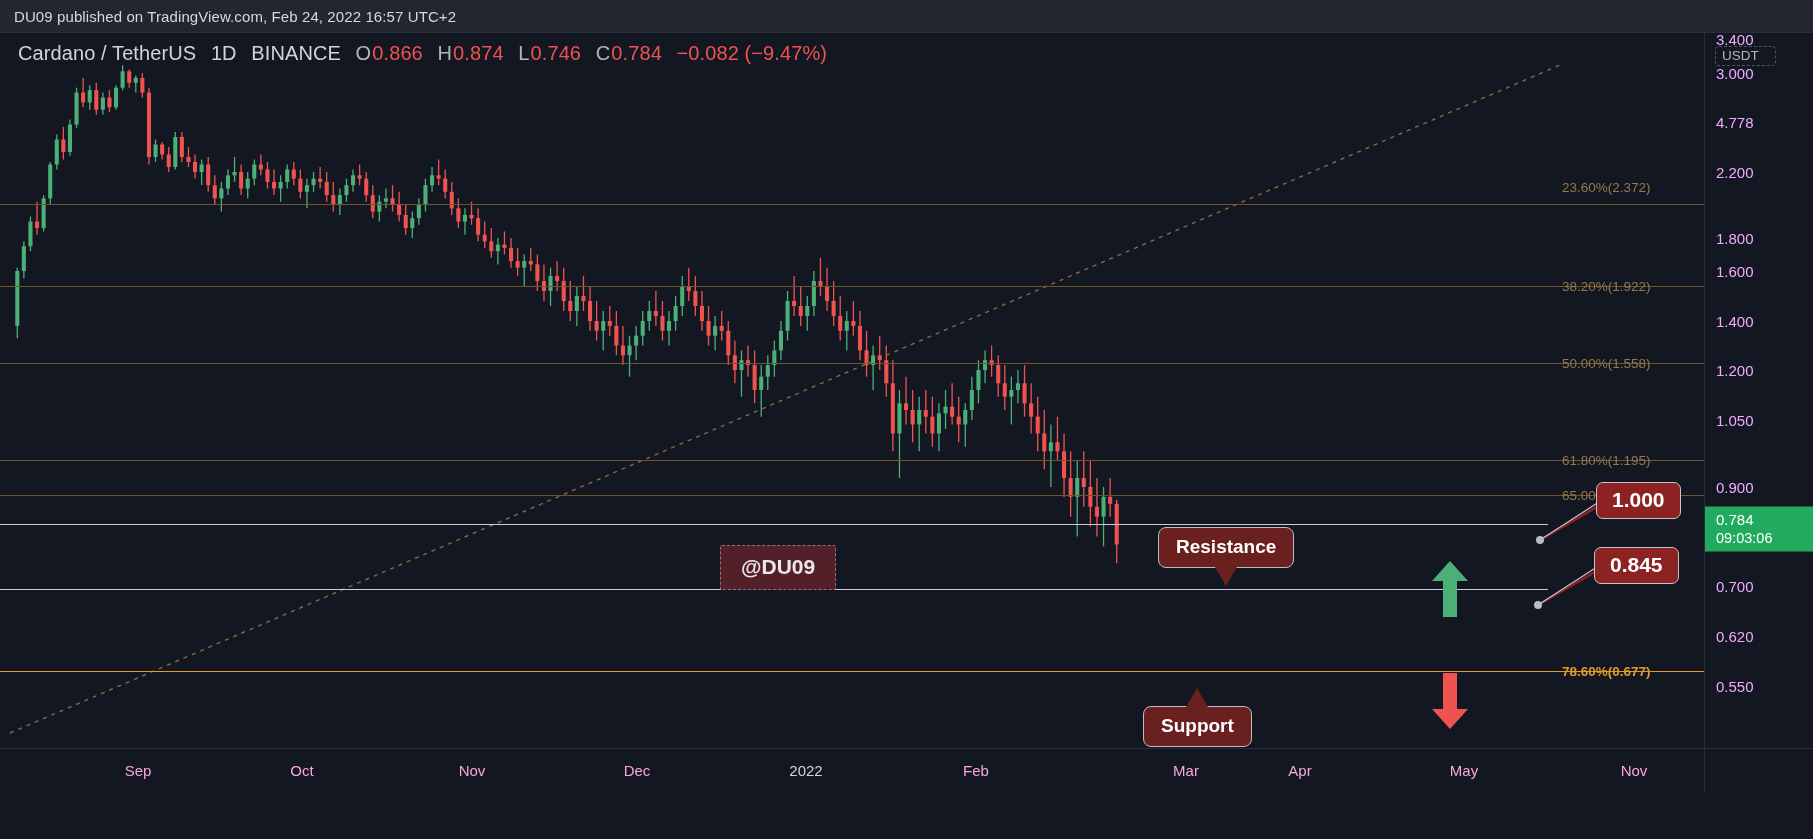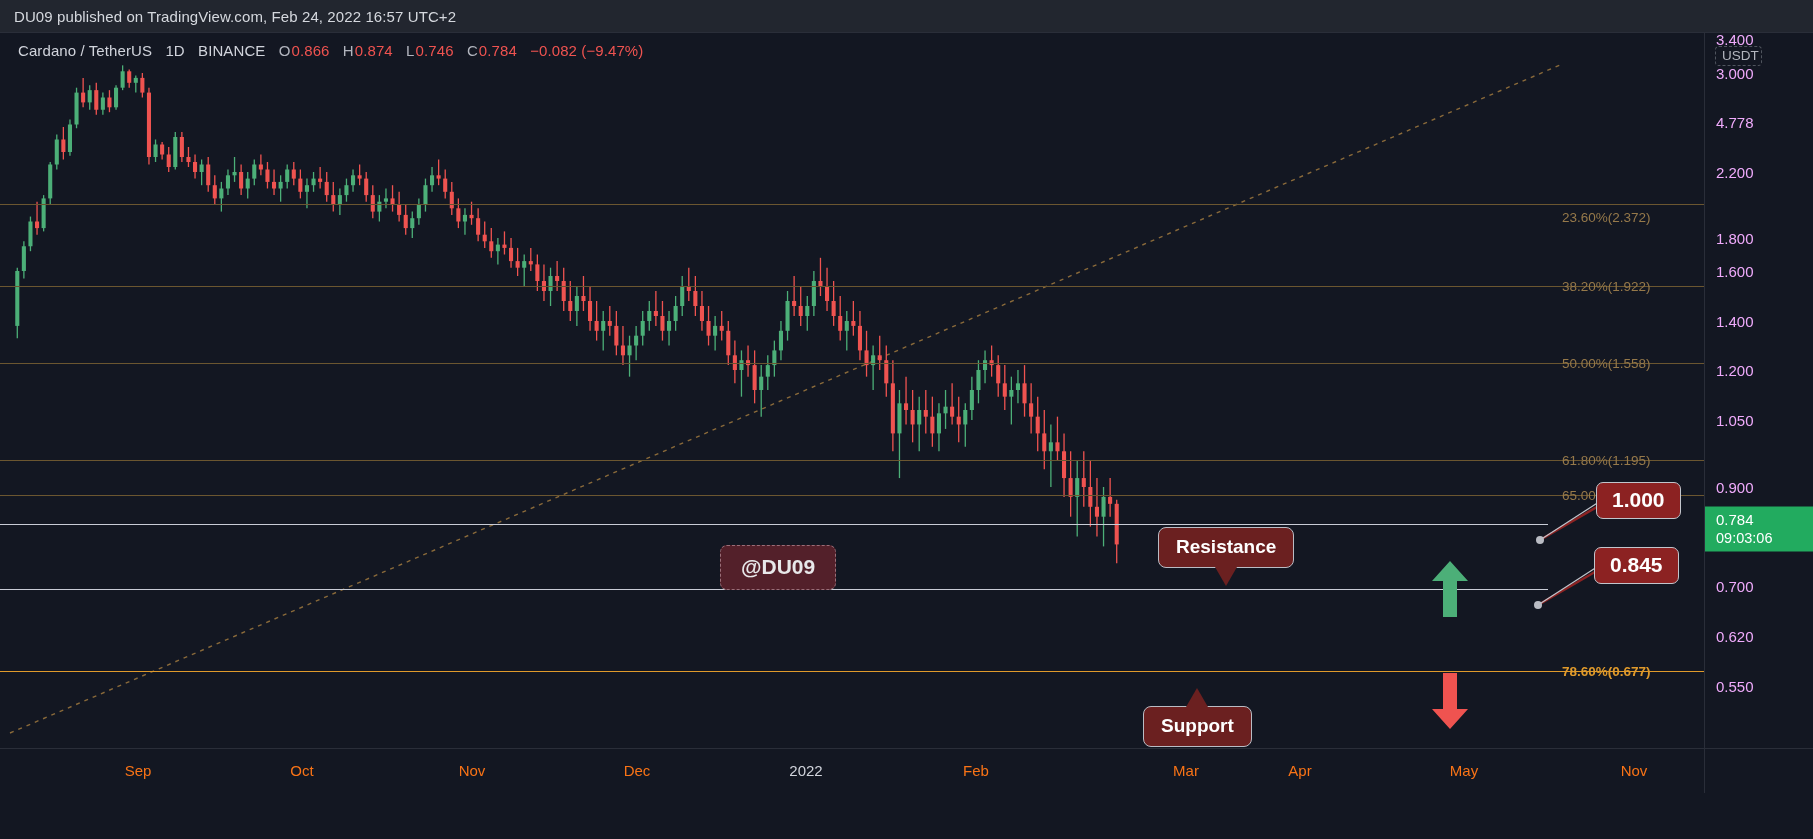--- a/index.html
+++ b/index.html
@@ -26,21 +26,21 @@
     position: absolute; left: 0; top: 33px;
     width: 1704px; height: 715px;
     background: #131722;
     overflow: hidden;
   }
   .left-border { position: absolute; left: 0; top: 33px; width: 2px; height: 715px; background: #2a2e39; }
 
   
   .legend {
     position: absolute; left: 18px; top: 9px;
-    font-size: 15px; color: #b2b5be; white-space: nowrap;
+    font-size: 20px; color: #b2b5be; white-space: nowrap;
     letter-spacing: .1px;
   }
   .legend .sym { color: #d1d4dc; }
   .legend .val-red { color: #ef5350; }
   .legend .lbl { color: #b2b5be; }
   .legend span { margin-right: 1px; }
   .legend .grp { margin-right: 9px; }
 
   
   .hline { position: absolute; left: 0; height: 1px; }
@@ -61,40 +61,40 @@
     background: #131722;
     border-left: 1px solid #2a2e39;
   }
   .price-tick {
     position: absolute; left: 11px; font-size: 15px; color: #f0abfc;
     transform: translateY(-50%); white-space: nowrap;
   }
   .usdt-badge {
     position: absolute; left: 10px; top: 13px;
     border: 1px dashed #50555e; border-radius: 4px;
-    color: #b2b5be; font-size: 13.5px; padding: 1px 2px 2px 6px;
+    color: #b2b5be; font-size: 13.5px; padding: 1px 16px 2px 6px;
   }
   .cur-price-badge {
     position: absolute; left: 0; width: 109px;
     background: #22ab5f; color: #ffffff;
     font-size: 15px; line-height: 18px;
     padding: 4px 0 5px 11px;
     transform: translateY(-50%);
   }
   .cur-price-badge .t2 { font-size: 14.5px; }
 
   
   .time-scale {
     position: absolute; left: 0; top: 748px;
     width: 1813px; height: 44px;
     background: #131722;
     border-top: 1px solid #2a2e39;
   }
   .time-tick {
-    position: absolute; top: 13px; font-size: 15px; color: #f97316;
+    position: absolute; top: 13px; font-size: 15px; color: #f9a8d4;
     transform: translateX(-50%); white-space: nowrap;
   }
   .time-tick.year { color: #d1d4dc; }
   .ts-sep { position: absolute; left: 1704px; top: 0; width: 1px; height: 44px; background: #2a2e39; }
 
   
   .logo-bar {
     position: absolute; left: 0; top: 792px; width: 1813px; height: 47px;
     background: #22262f; border-top: 1px solid #2a2e39;
     display: flex; align-items: center; padding-left: 14px;
@@ -116,21 +116,21 @@
     width: 0; height: 0;
     border-left: 11px solid transparent;
     border-right: 11px solid transparent;
   }
   .callout .tip-down { bottom: -19px; border-top: 19px solid #6b2020; }
   .callout .tip-up { top: -19px; border-bottom: 19px solid #6b2020; }
 
   .watermark {
     position: absolute;
     background: #53202a; border: 1.2px dashed #9a6e78;
-    border-radius: 7px; color: #e8e8ea;
+    border-radius: 2px; color: #e8e8ea;
     font-size: 21px; font-weight: bold;
     padding: 9px 20px 10px 20px;
   }
 
   
   .price-tag {
     position: absolute;
     background: #8c2222; border: 1.8px solid #c2c5cc;
     border-radius: 7px; color: #ffffff;
     font-size: 21px; font-weight: bold;
@@ -495,21 +495,21 @@
         <line x1="1103.54" y1="454.00" x2="1103.54" y2="513.40" stroke="#4caf78" stroke-width="1.3"></line>
         <rect x="1101.50" y="463.90" width="4.08" height="19.80" fill="#4caf78"></rect>
         <line x1="1110.13" y1="445.07" x2="1110.13" y2="483.70" stroke="#ef5350" stroke-width="1.3"></line>
         <rect x="1108.08" y="463.90" width="4.08" height="6.93" fill="#ef5350"></rect>
         <line x1="1116.71" y1="466.87" x2="1116.71" y2="530.23" stroke="#ef5350" stroke-width="1.3"></line>
         <rect x="1114.67" y="470.83" width="4.08" height="40.59" fill="#ef5350"></rect>
       </svg>
 
     <div id="lines">
         <div class="hline fib-line" style="top: 171px; width: 1704px;"></div>
-        <div class="fib-label" style="top: 184px; left: 1562px;">23.60%(2.372)</div>
+        <div class="fib-label" style="top: 154px; left: 1562px;">23.60%(2.372)</div>
         <div class="hline fib-line" style="top: 253px; width: 1704px;"></div>
         <div class="fib-label" style="top: 253px; left: 1562px;">38.20%(1.922)</div>
         <div class="hline fib-line" style="top: 330px; width: 1704px;"></div>
         <div class="fib-label" style="top: 330px; left: 1562px;">50.00%(1.558)</div>
         <div class="hline fib-line" style="top: 427px; width: 1704px;"></div>
         <div class="fib-label" style="top: 427px; left: 1562px;">61.80%(1.195)</div>
         <div class="hline fib-line" style="top: 462px; width: 1704px;"></div>
         <div class="fib-label" style="top: 462px; left: 1562px;">65.00%(1.063)</div>
         <div class="hline fib-line-orange" style="top: 638px; width: 1704px;"></div>
         <div class="fib-label orange" style="top: 638px; left: 1562px; font-weight: bold;">78.60%(0.677)</div>

